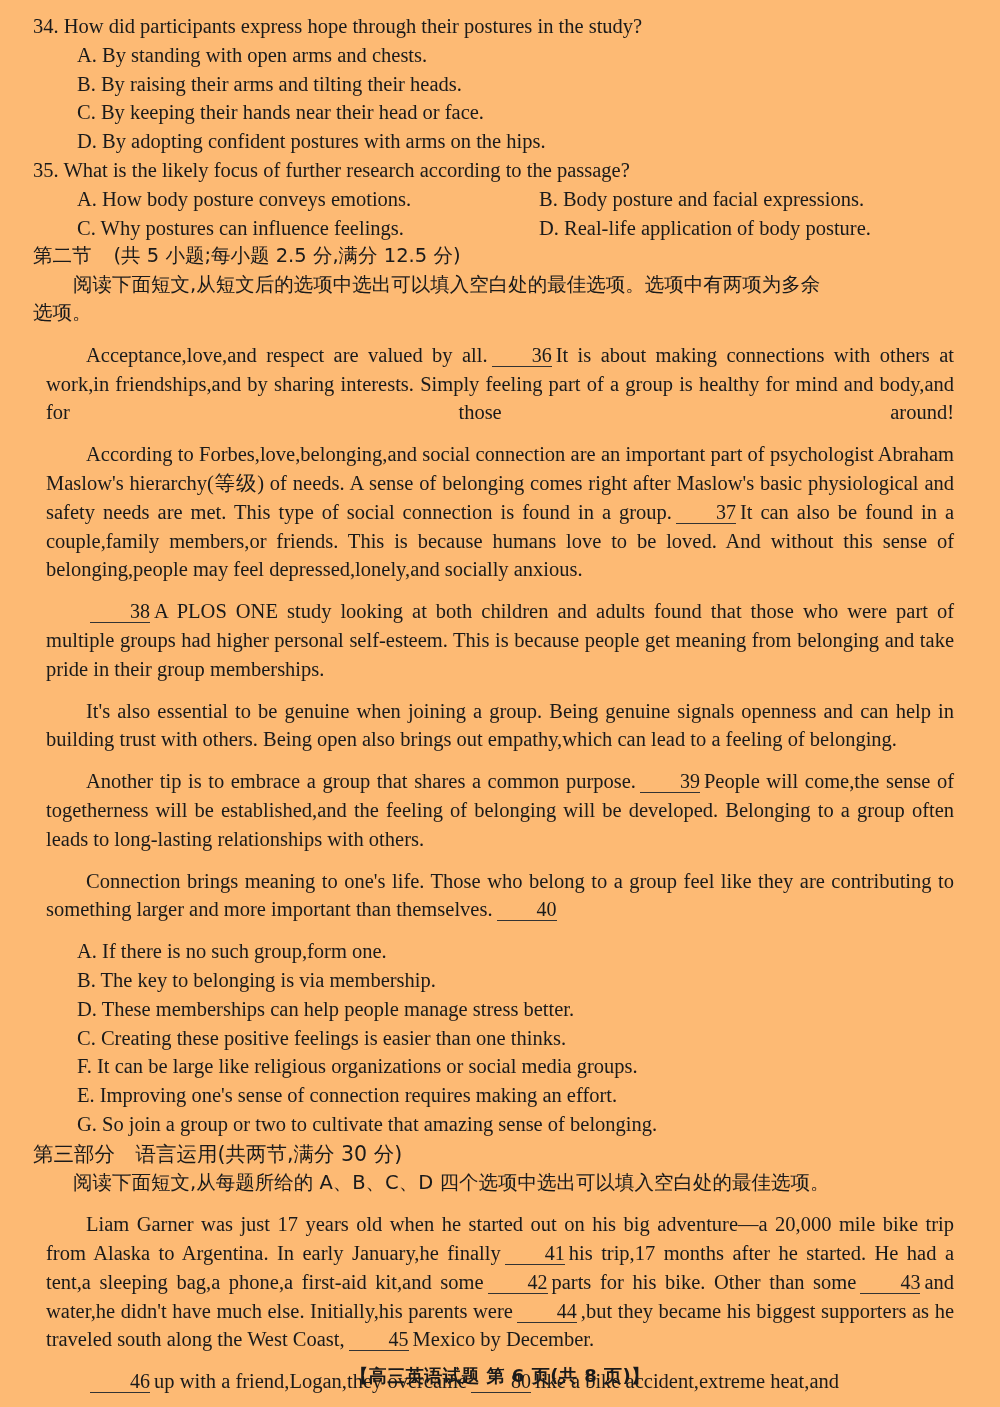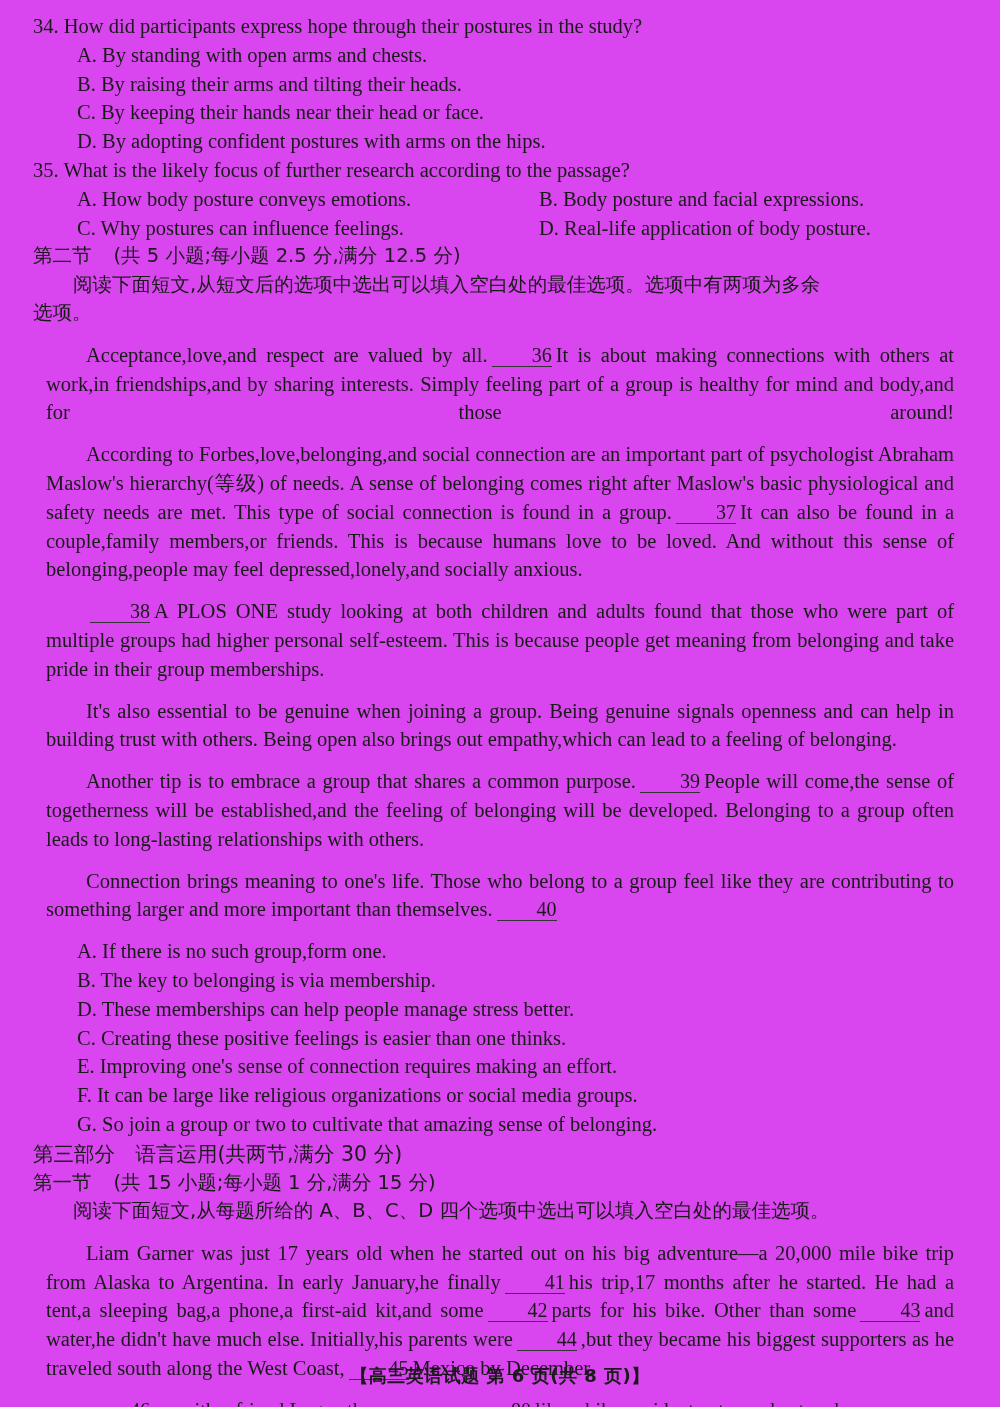--- a/index.html
+++ b/index.html
@@ -9,21 +9,21 @@
     background: #ffffff;
   }
   body {
     font-family: "Liberation Serif", "DejaVu Serif", serif;
     color: #1a1a1a;
   }
   .page {
     position: relative;
     width: 1000px;
     height: 1407px;
-    background: #d946ef;
+    background: #fdba74;
     box-sizing: border-box;
     overflow: hidden;
   }
   .content {
     position: absolute;
     left: 33px;
     top: 12px;
     width: 934px;
   }
   .q-line {
@@ -144,28 +144,25 @@
     <p class="para">It's also essential to be genuine when joining a group. Being genuine signals openness and can help in building trust with others. Being open also brings out empathy,which can lead to a feeling of belonging.</p>
 
     <p class="para"><span>Another tip is to embrace a group that shares a common purpose.</span><span class="blank">39</span><span>People will come,the sense of togetherness will be established,and the feeling of belonging will be developed. Belonging to a group often leads to long-lasting relationships with others.</span></p>
 
     <p class="para"><span>Connection brings meaning to one's life. Those who belong to a group feel like they are contributing to something larger and more important than themselves.</span><span class="blank">40</span></p>
 
     <div class="opt">A. If there is no such group,form one.</div>
     <div class="opt">B. The key to belonging is via membership.</div>
     <div class="opt">D. These memberships can help people manage stress better.</div>
     <div class="opt">C. Creating these positive feelings is easier than one thinks.</div>
+    <div class="opt">F. It can be large like religious organizations or social media groups.</div>
     <div class="opt">E. Improving one's sense of connection requires making an effort.</div>
-    <div class="opt">F. It can be large like religious organizations or social media groups.</div>
     <div class="opt">G. So join a group or two to cultivate that amazing sense of belonging.</div>
 
     <div class="cn-bold">第三部分　语言运用(共两节,满分 30 分)</div>
-    <div class="cn">
-      <span>第一节</span><span class="gap"></span><span>(共 15 小题;每小题 1 分,满分 15 分)</span>
-    </div>
     <div class="cn-ind">阅读下面短文,从每题所给的 A、B、C、D 四个选项中选出可以填入空白处的最佳选项。</div>
 
     <p class="para"><span>Liam Garner was just 17 years old when he started out on his big adventure—a 20,000 mile bike trip from Alaska to Argentina. In early January,he finally</span><span class="blank">41</span><span>his trip,17 months after he started. He had a tent,a sleeping bag,a phone,a first-aid kit,and some</span><span class="blank">42</span><span>parts for his bike. Other than some</span><span class="blank">43</span><span>and water,he didn't have much else. Initially,his parents were</span><span class="blank">44</span><span>,but they became his biggest supporters as he traveled south along the West Coast,</span><span class="blank">45</span><span>Mexico by December.</span></p>
 
     <p class="para"><span class="blank">46</span><span>up with a friend,Logan,they overcame</span><span class="blank">80</span><span>like a bike accident,extreme heat,and</span></p>
 
   </div>
 
   <div class="footer">【高三英语试题  第 6 页(共 8 页)】</div>
 </div>

